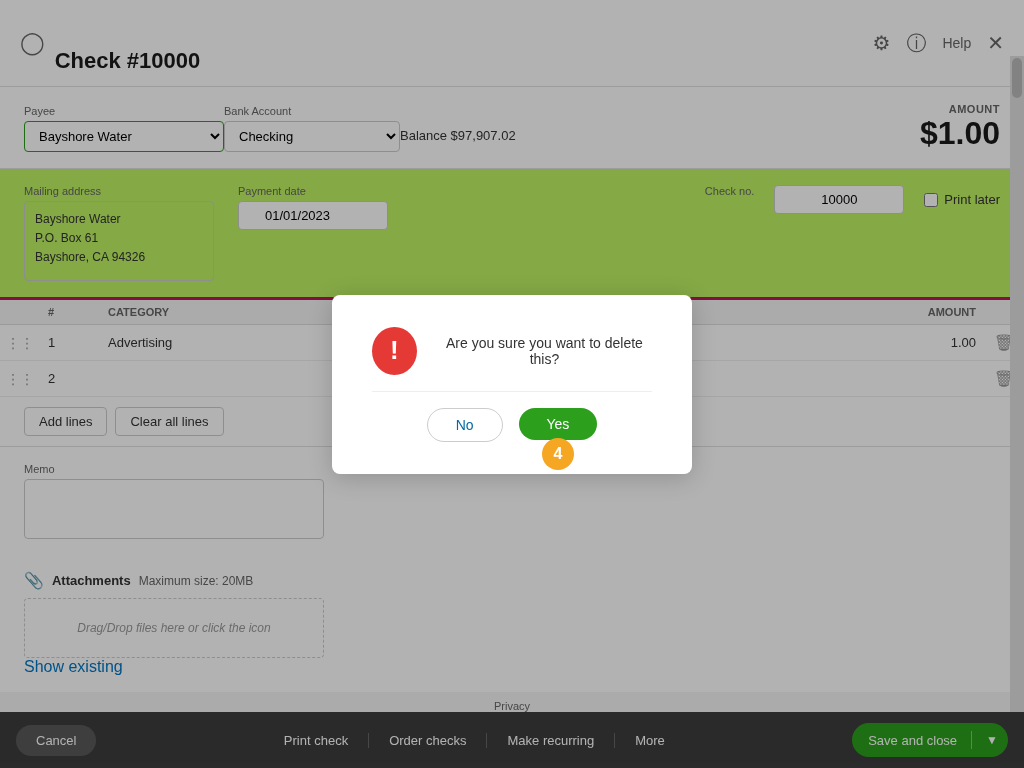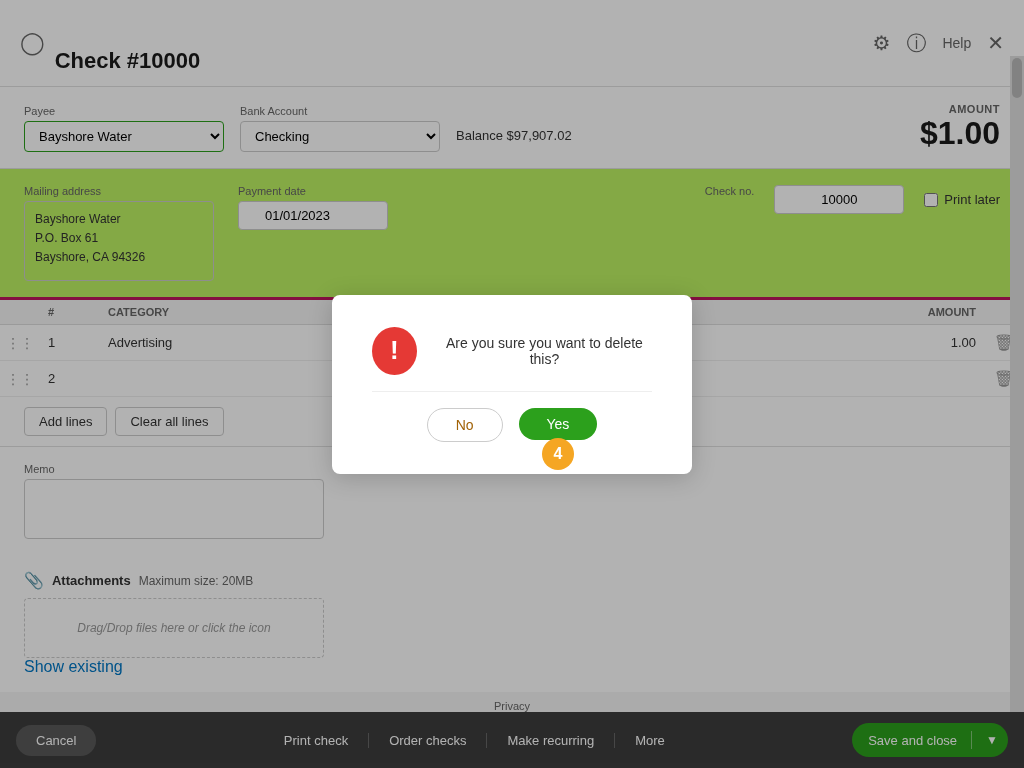--- a/index.html
+++ b/index.html
@@ -9,27 +9,27 @@
     .header { display: flex; align-items: center; justify-content: space-between; padding: 12px 20px; background: #fff; border-bottom: 1px solid #e0e0e0; }
     .header-left { display: flex; align-items: center; gap: 10px; }
     .header-title { font-size: 22px; font-weight: 700; color: #1a1a1a; margin-top: 36px; }
     .header-right { display: flex; align-items: center; gap: 16px; }
 
     
     .main { background: #f5f5f5; padding: 0; overflow-y: auto; height: calc(768px - 56px - 56px); }
 
     
     .form-section { background: #fff; padding: 16px 24px; border-bottom: 1px solid #e0e0e0; }
-    .form-row { display: flex; align-items: flex-end; gap: 16px; margin-bottom: 0; }
+    .form-row { display: flex; align-items: flex-end; gap: 0; margin-bottom: 0; }
     .form-group { display: flex; flex-direction: column; gap: 4px; }
     .form-group label { font-size: 11px; color: #666; font-weight: 500; }
     .form-group select, .form-group input { border: 1px solid #ccc; border-radius: 4px; padding: 6px 10px; font-size: 13px; background: #fff; outline: none; }
     .form-group select.green-border { border-color: #2ca01c; }
     .payee-select { width: 200px; }
-    .bank-select { width: 200px; }
+    .bank-select { width: 176px; }
     .amount-section { margin-left: auto; text-align: right; }
     .amount-label { font-size: 11px; color: #666; font-weight: 600; letter-spacing: 0.5px; }
     .amount-value { font-size: 32px; font-weight: 700; color: #1a1a1a; }
 
     
     .form-section2 { background: #bef264; padding: 16px 24px; border-bottom: 3px solid #be185d; }
     .form-row2 { display: flex; align-items: flex-start; gap: 24px; }
     .mailing-address { display: flex; flex-direction: column; gap: 4px; }
     .mailing-address label { font-size: 11px; color: #666; font-weight: 500; }
     .address-box { border: 1px solid #ccc; border-radius: 4px; padding: 8px 10px; font-size: 12px; color: #333; width: 190px; height: 80px; line-height: 1.6; }
@@ -84,21 +84,21 @@
     .right-scrollbar { position: absolute; right: 0; top: 56px; bottom: 56px; width: 14px; background: #e0e0e0; }
     .scrollbar-thumb { width: 10px; margin: 2px; height: 40px; background: #bbb; border-radius: 5px; }
 
     
     .modal-overlay { position: absolute; top: 0; left: 0; right: 0; bottom: 0; background: rgba(0,0,0,0.3); display: flex; align-items: center; justify-content: center; z-index: 100; }
     .modal { background: #fff; border-radius: 8px; padding: 32px 40px; width: 360px; box-shadow: 0 4px 24px rgba(0,0,0,0.18); display: flex; flex-direction: column; align-items: center; gap: 16px; position: relative; }
     .modal-icon { width: 48px; height: 48px; border-radius: 50%; background: #e53935; display: flex; align-items: center; justify-content: center; color: #fff; font-size: 26px; font-weight: 700; }
     .modal-text { font-size: 14px; color: #333; text-align: center; }
     .modal-divider { width: 100%; height: 1px; background: #eee; }
     .modal-buttons { display: flex; gap: 16px; width: 100%; justify-content: center; }
-    .btn-no { border: 1px solid #ccc; background: #fff; border-radius: 20px; padding: 8px 28px; font-size: 14px; cursor: pointer; color: #a16207; }
+    .btn-no { border: 1px solid #ccc; background: #fff; border-radius: 20px; padding: 8px 28px; font-size: 14px; cursor: pointer; color: #0369a1; }
     .btn-yes { border: none; background: #2ca01c; border-radius: 20px; padding: 8px 28px; font-size: 14px; cursor: pointer; color: #fff; font-weight: 500; }
 
     
     .step-badge { position: absolute; bottom: -28px; left: 50%; transform: translateX(-50%); width: 32px; height: 32px; border-radius: 50%; background: #f5a623; color: #fff; font-size: 16px; font-weight: 700; display: flex; align-items: center; justify-content: center; z-index: 101; }
   </style>
 </head>
 <body>
 
 <div class="header">
   <div class="header-left">

